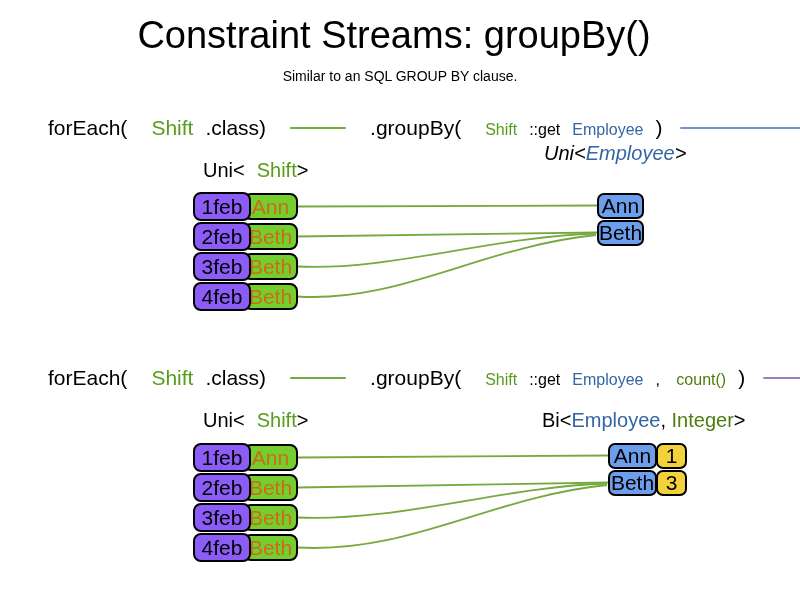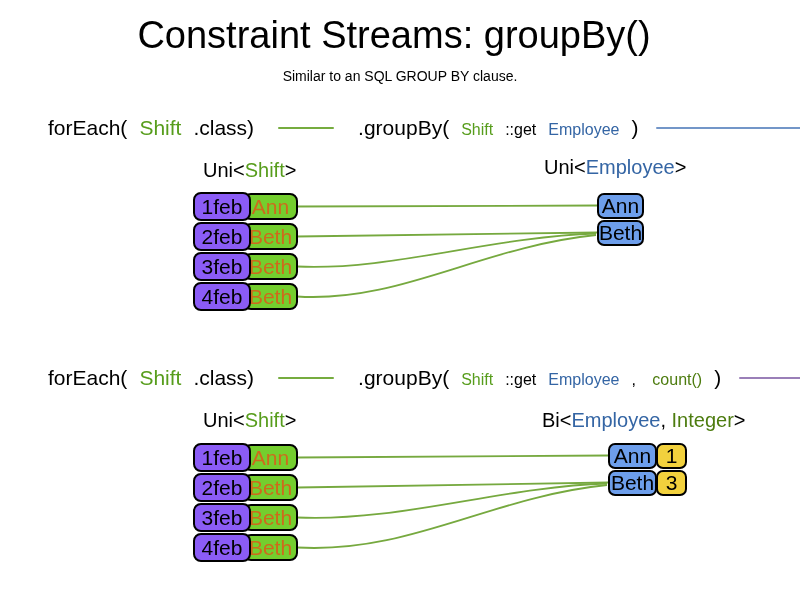--- a/index.html
+++ b/index.html
@@ -8,21 +8,21 @@
     background:#ffffff;color:#000;
     font-family:"Liberation Sans", sans-serif;
   }
   .abs{position:absolute;}
   .title{top:14px;left:0;width:788px;text-align:center;font-size:38px;letter-spacing:0px;}
   .subtitle{top:68px;left:0;width:800px;text-align:center;font-size:14px;}
 
   .codeline{display:flex;align-items:baseline;white-space:pre;gap:12px;}
   .big{font-size:21px;}
   .small{font-size:16px;}
-  .green{color:#579D1C;}
+  .green{color:#579D1C;margin-left:12px;}
   .blue{color:#3465A4;}
   .gold{color:#4d7c0f;}
   .dash{height:2px;align-self:center;border-radius:1px;}
   .dash-green{width:56px;background:#76AC3F;margin:0 12px;}
   .dash-blue{width:152px;background:#7396C8;margin:0 6px;}
   .dash-purple{width:102px;background:#9A7FB8;margin:0 6px;}
 
   .label{font-size:20px;white-space:pre;}
 
   .shift-row{width:160px;height:30px;}
@@ -77,21 +77,21 @@
   <span class="small green">Shift</span>
   <span class="small">::get</span>
   <span class="small blue">Employee</span>
   <span class="big">)</span>
   <span class="dash dash-blue"></span>
   <span class="big">...</span>
 </div>
 
 <div class="abs label" style="left:203px;top:159px;"><span>Uni&lt;</span><span class="green">Shift</span><span>&gt;</span></div>
 
-<div class="abs label" style="left:544px;top:156px;"><span>Uni&lt;</span><span class="blue">Employee</span><span>&gt;</span></div>
+<div class="abs label" style="left:544px;top:142px;font-style:italic;"><span>Uni&lt;</span><span class="blue">Employee</span><span>&gt;</span></div>
 
 <div class="abs shift-row" style="left:193px;top:192px;">
   <div class="name-box">Ann</div>
   <div class="date-box">1feb</div>
 </div>
 <div class="abs shift-row" style="left:193px;top:222px;">
   <div class="name-box">Beth</div>
   <div class="date-box">2feb</div>
 </div>
 <div class="abs shift-row" style="left:193px;top:252px;">

